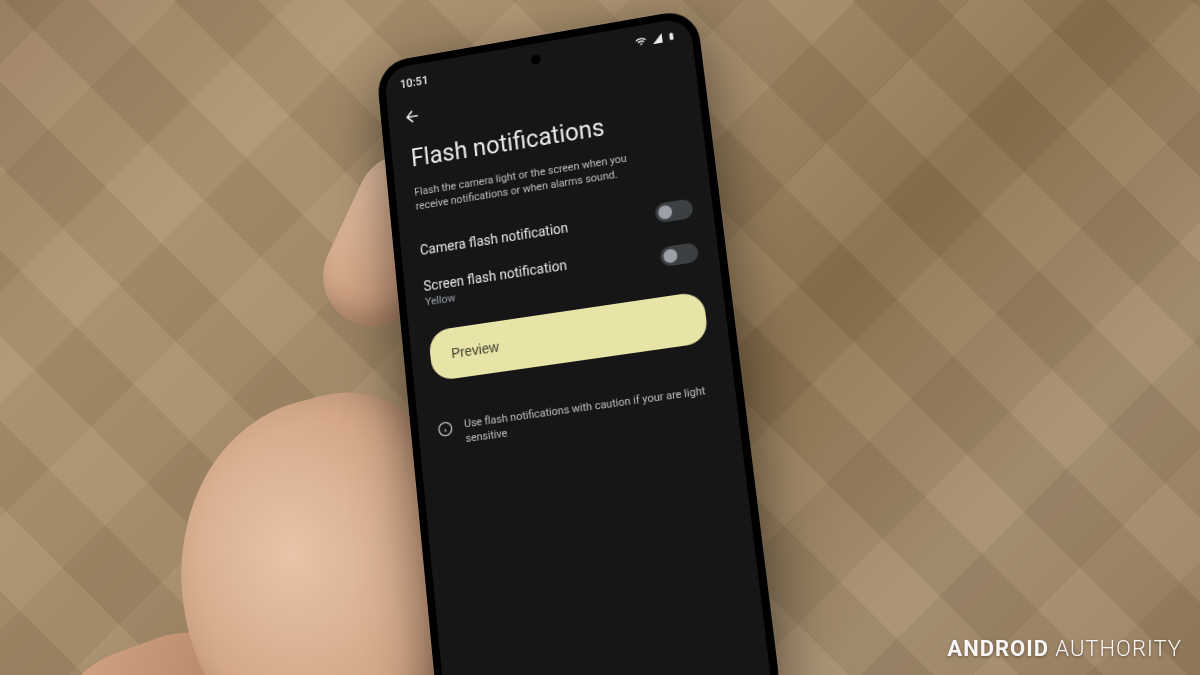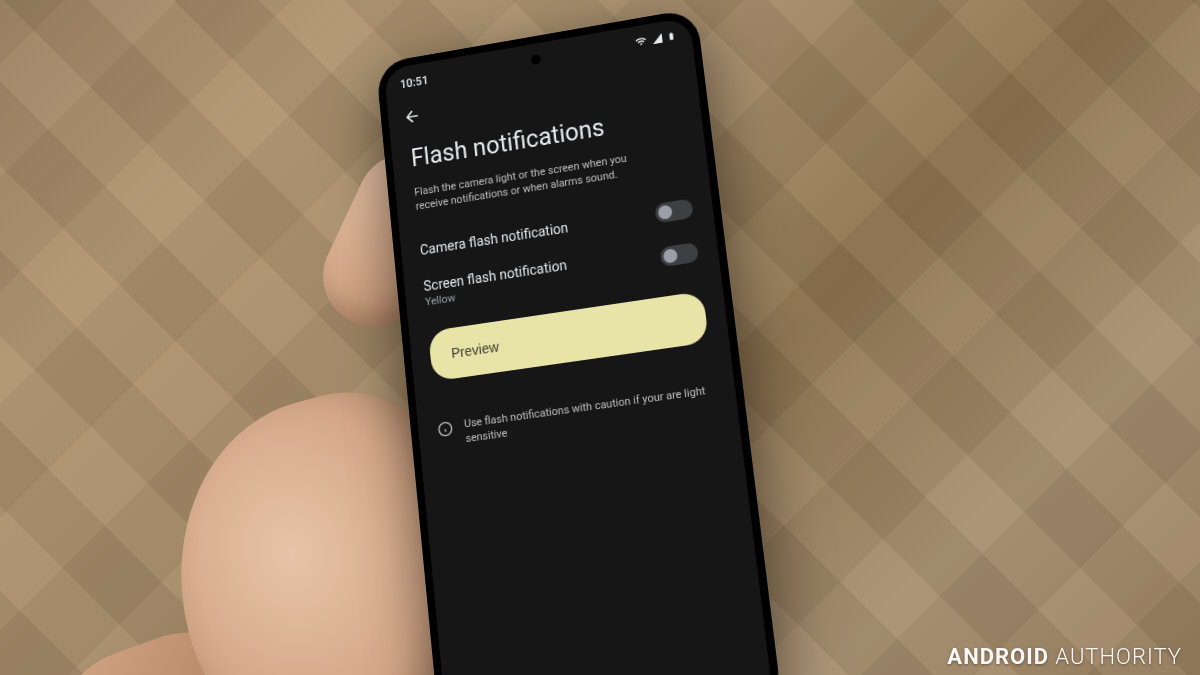--- a/index.html
+++ b/index.html
@@ -203,21 +203,21 @@
       height: 200px;
       background: linear-gradient(135deg, #d4a888 0%, #b88868 60%, #9a7050 100%);
       border-radius: 40%;
       left: -40px;
       top: 380px;
       transform: rotate(-20deg);
     }
     .watermark {
       position: absolute;
       right: 18px;
-      bottom: 6px;
+      bottom: 14px;
       font-size: 22px;
       letter-spacing: 1px;
       color: rgba(255,255,255,0.95);
       font-weight: 300;
       text-shadow: 0 1px 3px rgba(0,0,0,0.4);
     }
     .watermark .bold { font-weight: 700; }
   </style>
 </head>
 <body>

